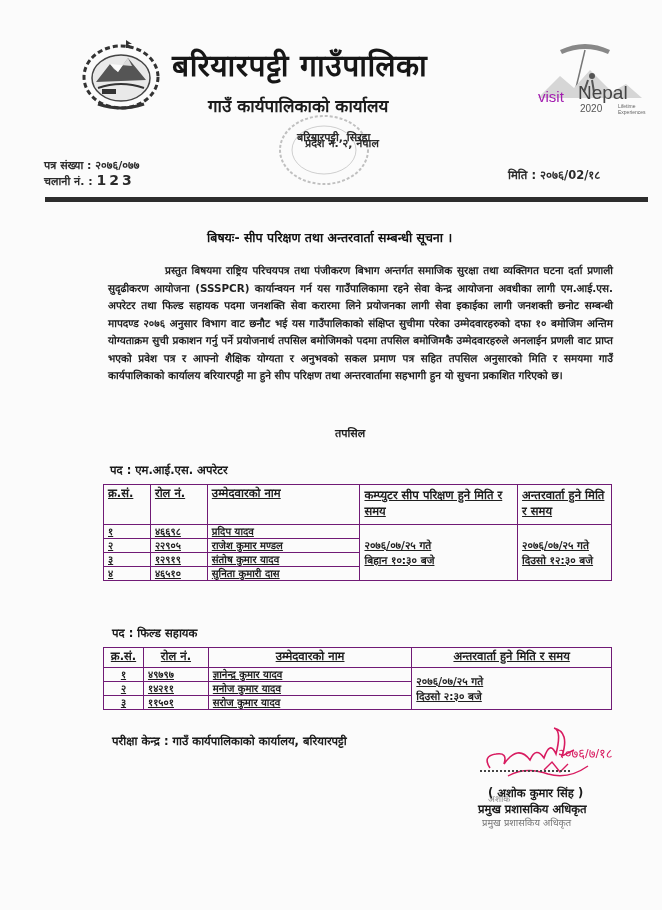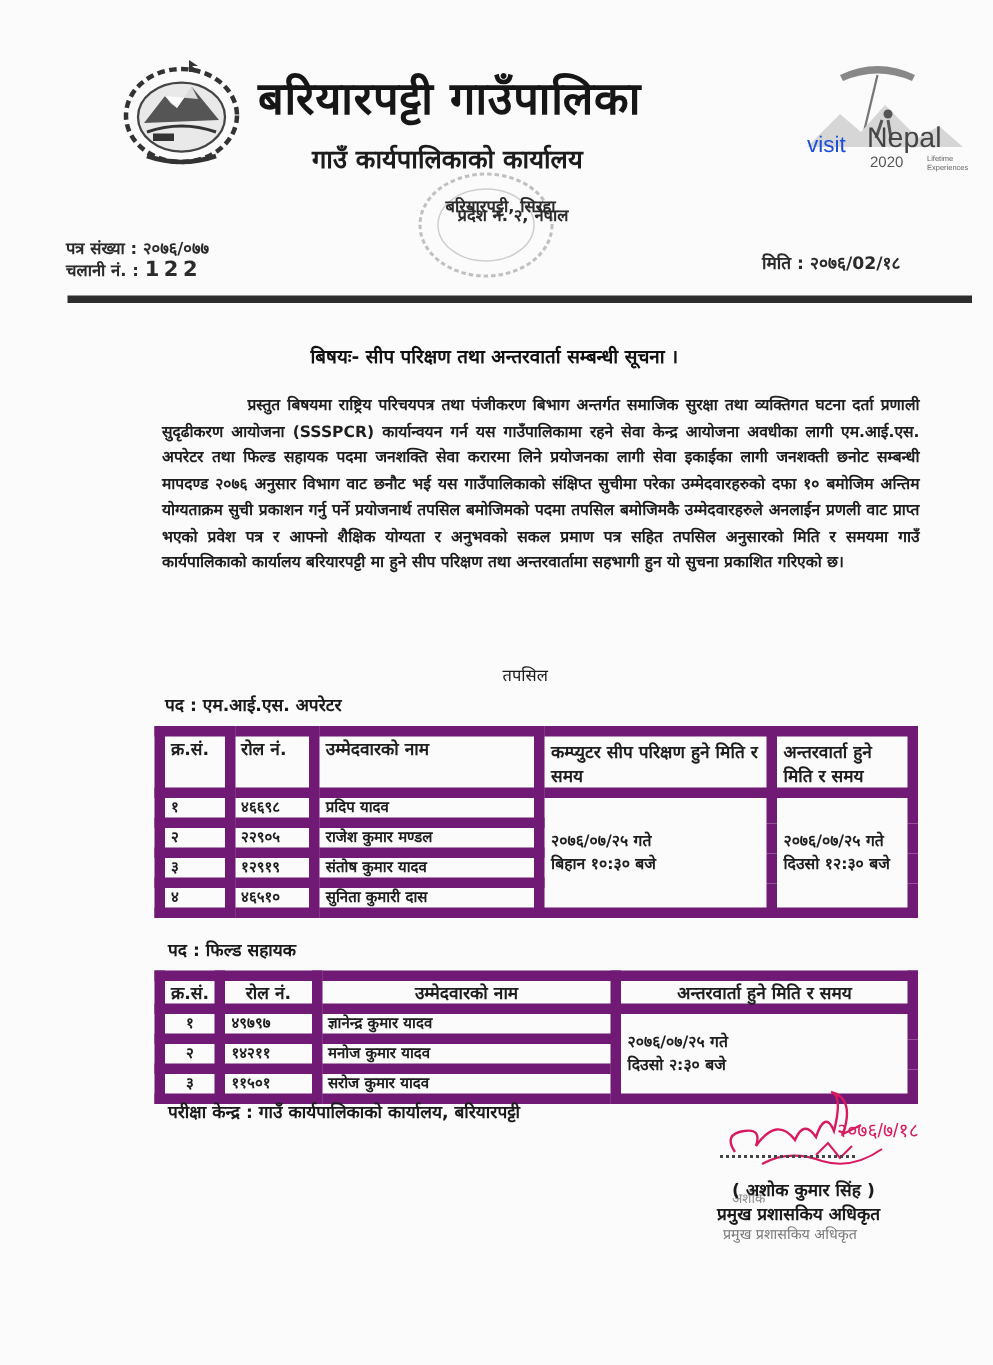--- a/index.html
+++ b/index.html
@@ -19,27 +19,27 @@
   .meta-left { left: 44px; top: 158px; font-size: 11px; font-weight: bold; color: #2b2b2b; line-height: 15px; white-space: nowrap; }
   .meta-left .dispatch-no { font-size: 14px; letter-spacing: 3px; }
   .meta-right { left: 508px; top: 167px; font-size: 11.5px; font-weight: bold; color: #2b2b2b; white-space: nowrap; }
 
   .rule { left: 45px; top: 197px; width: 603px; height: 5px; background: #2d2d2d; }
 
   .subject { left: 207px; top: 229px; font-size: 12.5px; font-weight: bold; color: #111; white-space: nowrap; }
 
   .para { left: 108px; top: 262px; width: 505px; font-size: 10.4px; font-weight: bold; line-height: 17.5px; text-align: justify; color: #1e1e1e; text-indent: 57px; }
 
-  .tapasil { left: 335px; top: 442px; font-size: 11px; font-weight: normal; }
+  .tapasil { left: 335px; top: 425px; font-size: 11px; font-weight: bold; }
   .post { font-size: 11.5px; font-weight: bold; white-space: nowrap; }
   .post1 { left: 110px; top: 462px; }
   .post2 { left: 112px; top: 625px; }
 
   table { border-collapse: collapse; position: absolute; font-weight: bold; color: #1e1e1e; }
-  td, th { border: 7px solid #701a75; font-size: 10px; padding: 0 4px; height: 14px; line-height: 13px; text-align: left; white-space: nowrap; }
+  td, th { border: 1px solid #701a75; font-size: 10px; padding: 0 4px; height: 14px; line-height: 13px; text-align: left; white-space: nowrap; text-decoration: underline; }
   th { font-size: 11.5px; font-weight: bold; vertical-align: top; padding-top: 2px; }
   .t1 { left: 103px; top: 484px; width: 509px; }
   .t1 th { height: 40px; }
   .t2 { left: 103px; top: 647px; width: 509px; }
   .t2 th { height: 20px; }
   .merged { text-align: left; vertical-align: middle; font-size: 10.5px; line-height: 15px; }
   .center { text-align: center; }
 
   .exam-center { left: 112px; top: 733px; font-size: 11.5px; font-weight: bold; white-space: nowrap; }
 
@@ -79,37 +79,37 @@
 <div class="abs addr2">प्रदेश नं. २, नेपाल</div>
 
 <div class="abs visit">
   <svg width="120" height="80" viewBox="0 0 120 80">
     <path d="M30 10 Q55 -2 80 10 L78 14 Q55 4 32 14 Z" fill="#888"></path>
     <line x1="55" y1="10" x2="45" y2="52" stroke="#777" stroke-width="1.5"></line>
     <path d="M8 58 L30 36 L44 48 L60 30 L82 52 L96 44 L112 58 Z" fill="#d6d6d6"></path>
     <circle cx="62" cy="36" r="3" fill="#555"></circle>
     <path d="M58 40 L54 52 M62 40 L64 52" stroke="#555" stroke-width="2"></path>
   </svg>
-  <div class="abs" style="left:8px;top:48px;font-size:15px;color:#1d4ed8;font-family:'Liberation Sans',sans-serif;">visit</div>
+  <div class="abs" style="left:8px;top:48px;font-size:15px;color:#a21caf;font-family:'Liberation Sans',sans-serif;">visit</div>
   <div class="abs" style="left:48px;top:42px;font-size:19px;color:#444;font-family:'Liberation Sans',sans-serif;">Nepal</div>
   <div class="abs" style="left:50px;top:63px;font-size:10px;color:#555;font-family:'Liberation Sans',sans-serif;">2020</div>
   <div class="abs" style="left:88px;top:63px;font-size:5px;color:#666;line-height:6px;font-family:'Liberation Sans',sans-serif;">
     <span>Lifetime</span><br>
     <span>Experiences</span>
   </div>
 </div>
 
 <div class="abs meta-left">
   <div>
     <span>पत्र संख्या :</span>
     <span>२०७६/०७७</span>
   </div>
   <div>
     <span>चलानी नं. :</span>
-    <span class="dispatch-no">122</span>
+    <span class="dispatch-no">123</span>
   </div>
 </div>
 <div class="abs meta-right">
   <span>मिति :</span>
   <span>२०७६/02/१८</span>
 </div>
 
 <div class="abs rule"></div>
 
 <div class="abs subject">बिषयः- सीप परिक्षण तथा अन्तरवार्ता सम्बन्धी सूचना ।</div>

